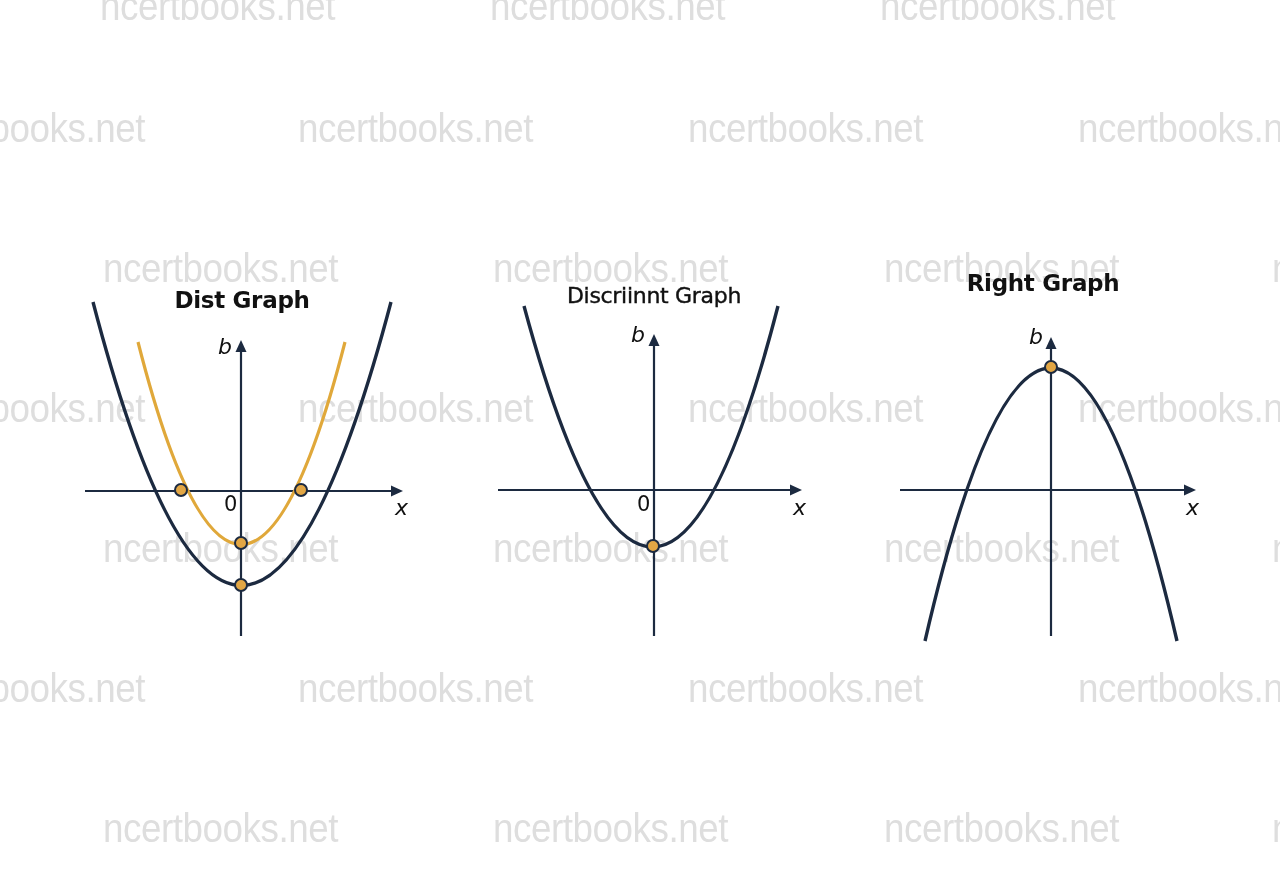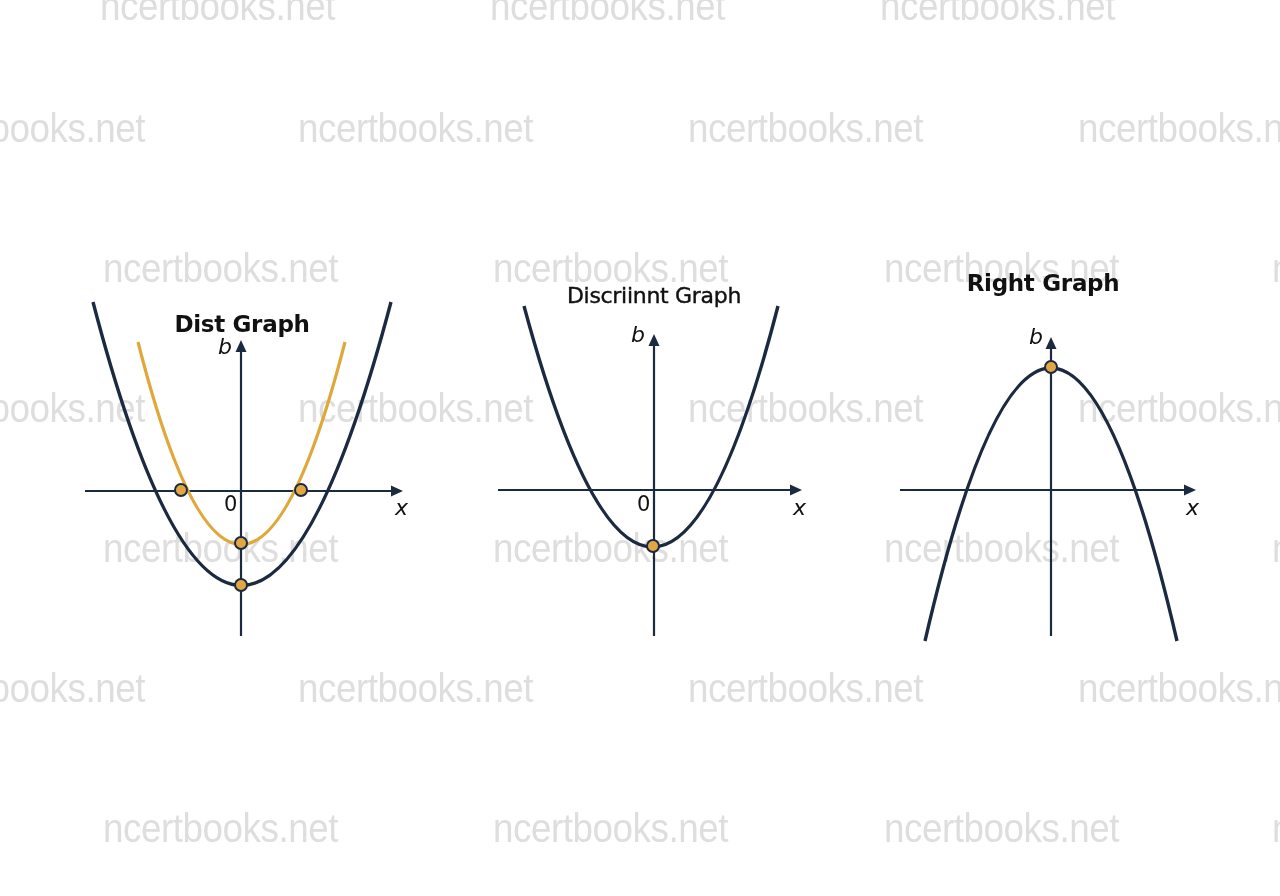--- a/index.html
+++ b/index.html
@@ -124,21 +124,21 @@
 
   <div class="watermark" style="left:103px; top:808px;">ncertbooks.net</div>
   <div class="watermark" style="left:493px; top:808px;">ncertbooks.net</div>
   <div class="watermark" style="left:884px; top:808px;">ncertbooks.net</div>
   <div class="watermark" style="left:1272px; top:808px;">ncertbooks.net</div>
 </div>
 
 <div class="stage">
 
 
-  <div class="graph-title" style="left:242px; top:287px;margin-top:24px;">Dist Graph</div>
+  <div class="graph-title" style="left:242px; top:287px;">Dist Graph</div>
   <div class="graph-title light" style="left:654px; top:267px;margin-top:16px;">Discriinnt Graph</div>
   <div class="graph-title" style="left:1043px; top:270px;">Right Graph</div>
 
   <svg class="plot" width="1280" height="896">
     <g>
       <line x1="85" y1="491" x2="395" y2="491" stroke="#1c2a40" stroke-width="2.2"></line>
       <polygon points="403,491 391,485.5 391,496.5" fill="#1c2a40"></polygon>
       <line x1="241" y1="636" x2="241" y2="348" stroke="#1c2a40" stroke-width="2.2"></line>
       <polygon points="241,340 235.5,352 246.5,352" fill="#1c2a40"></polygon>
     </g>

